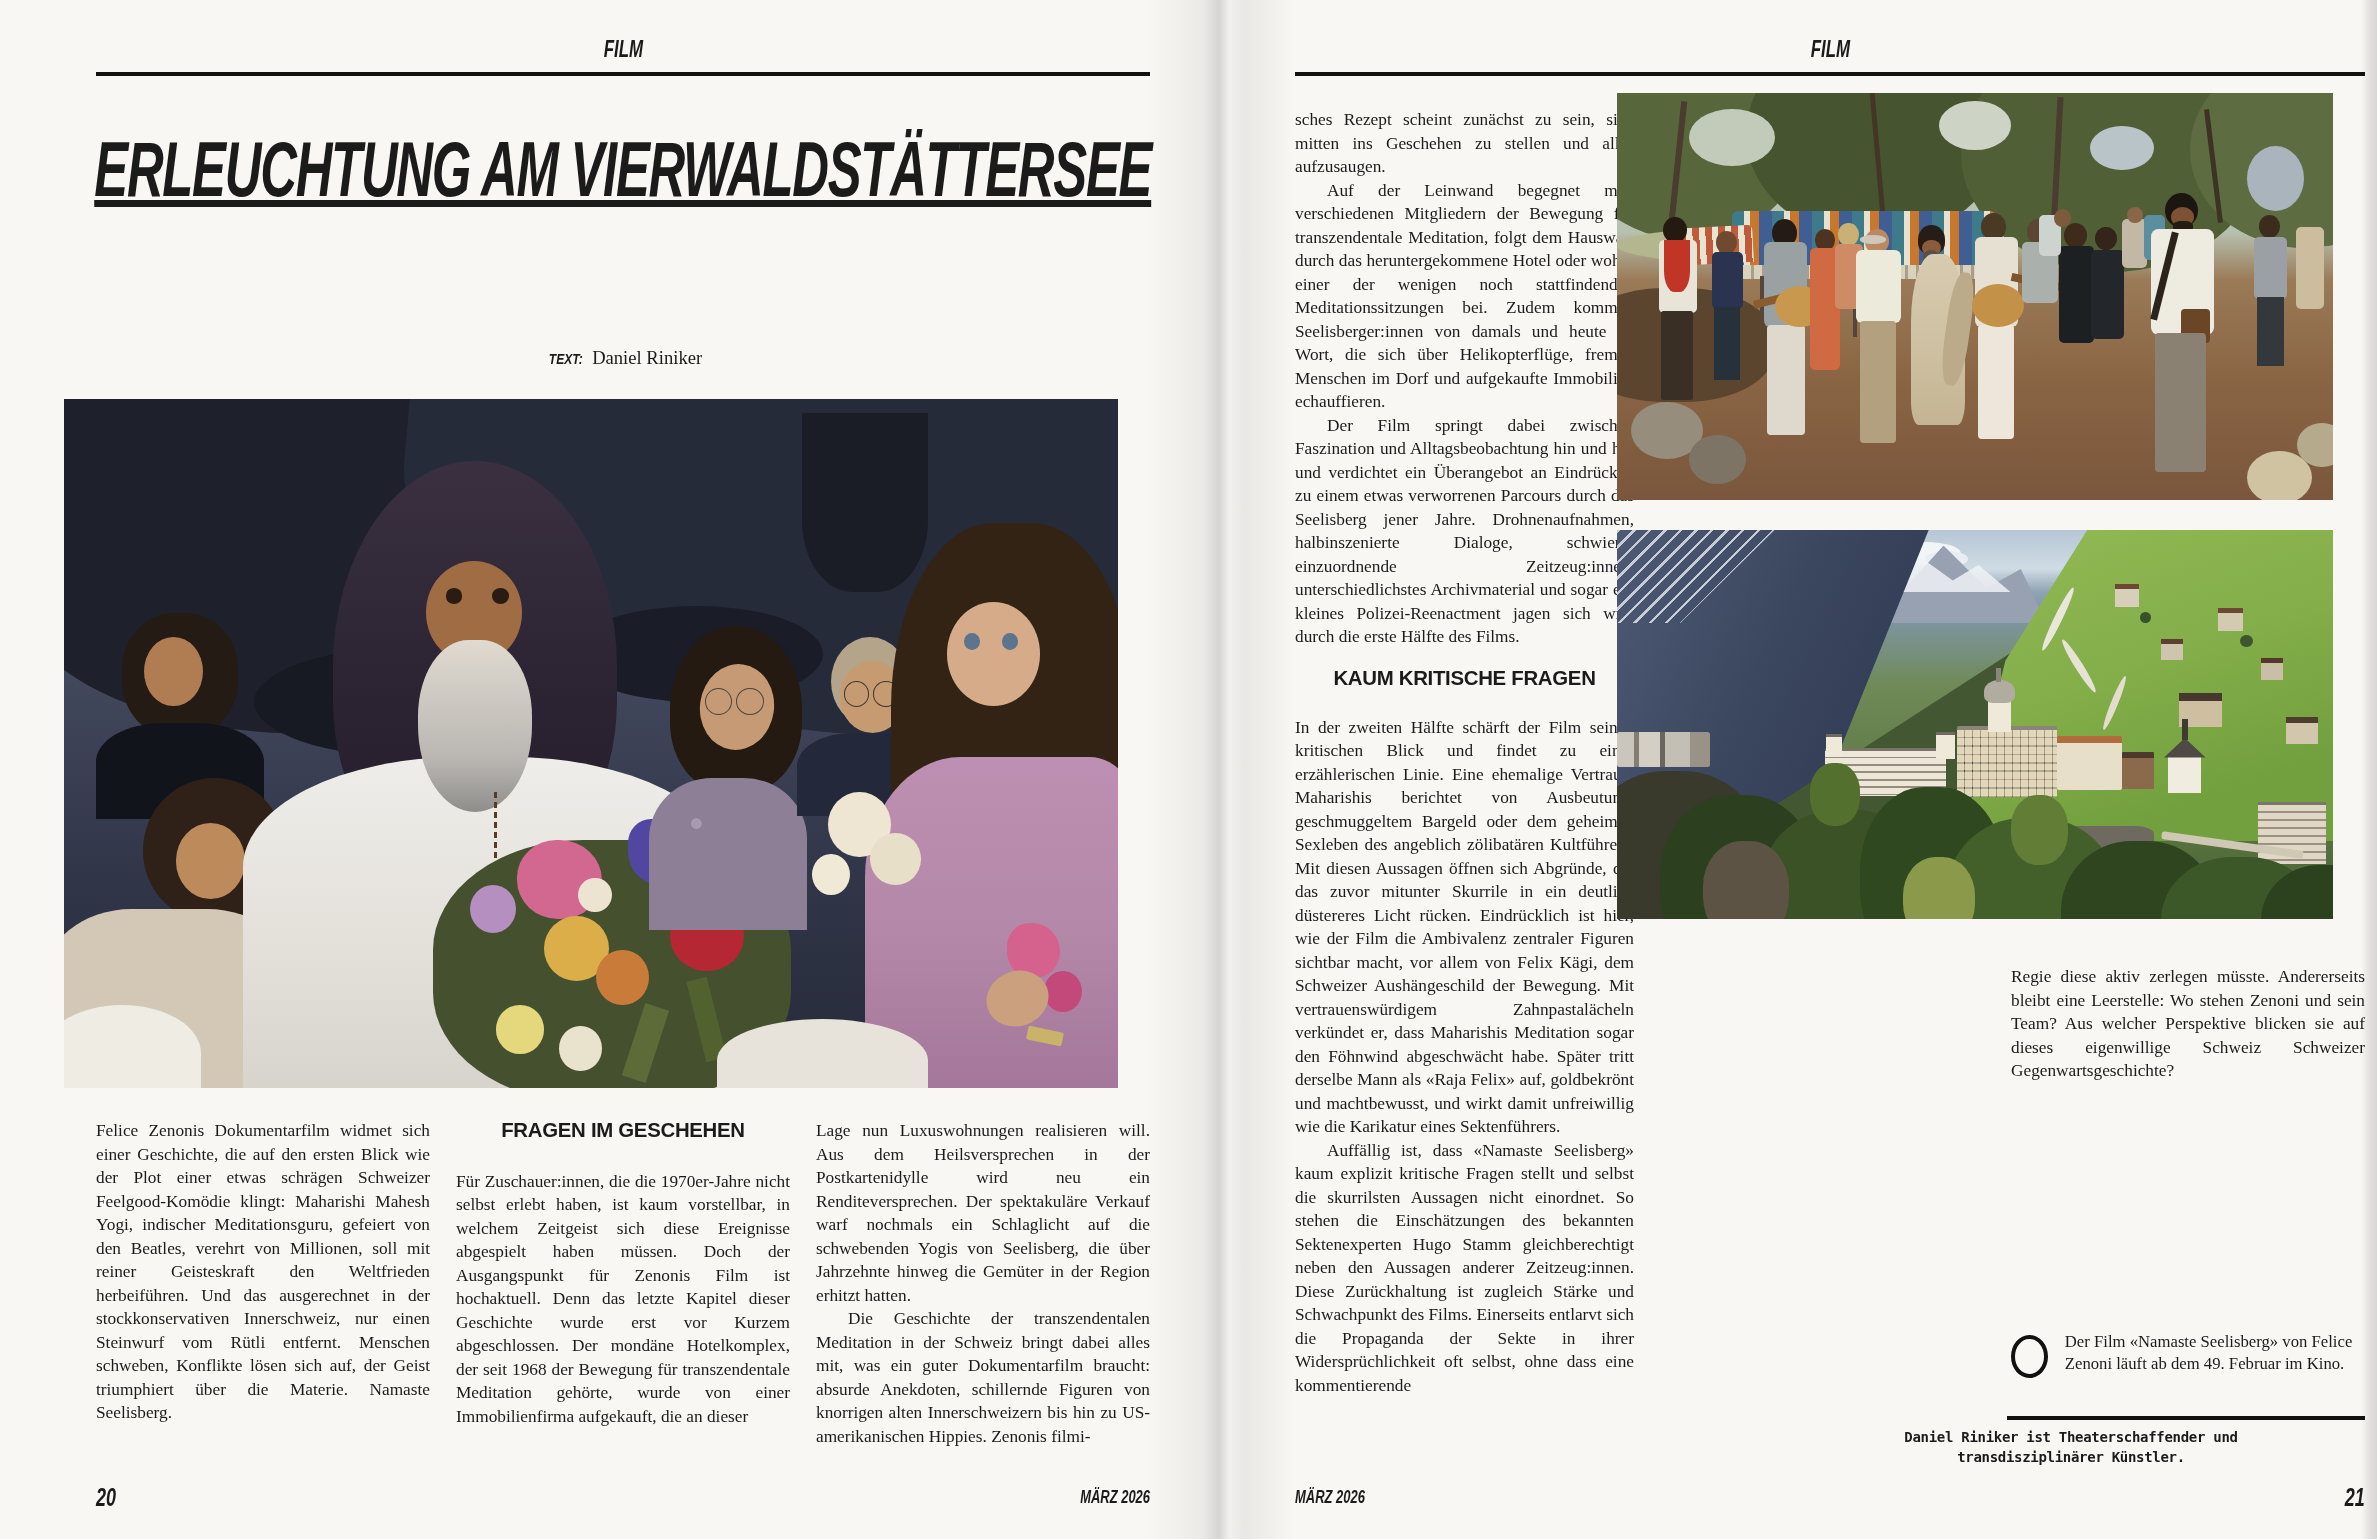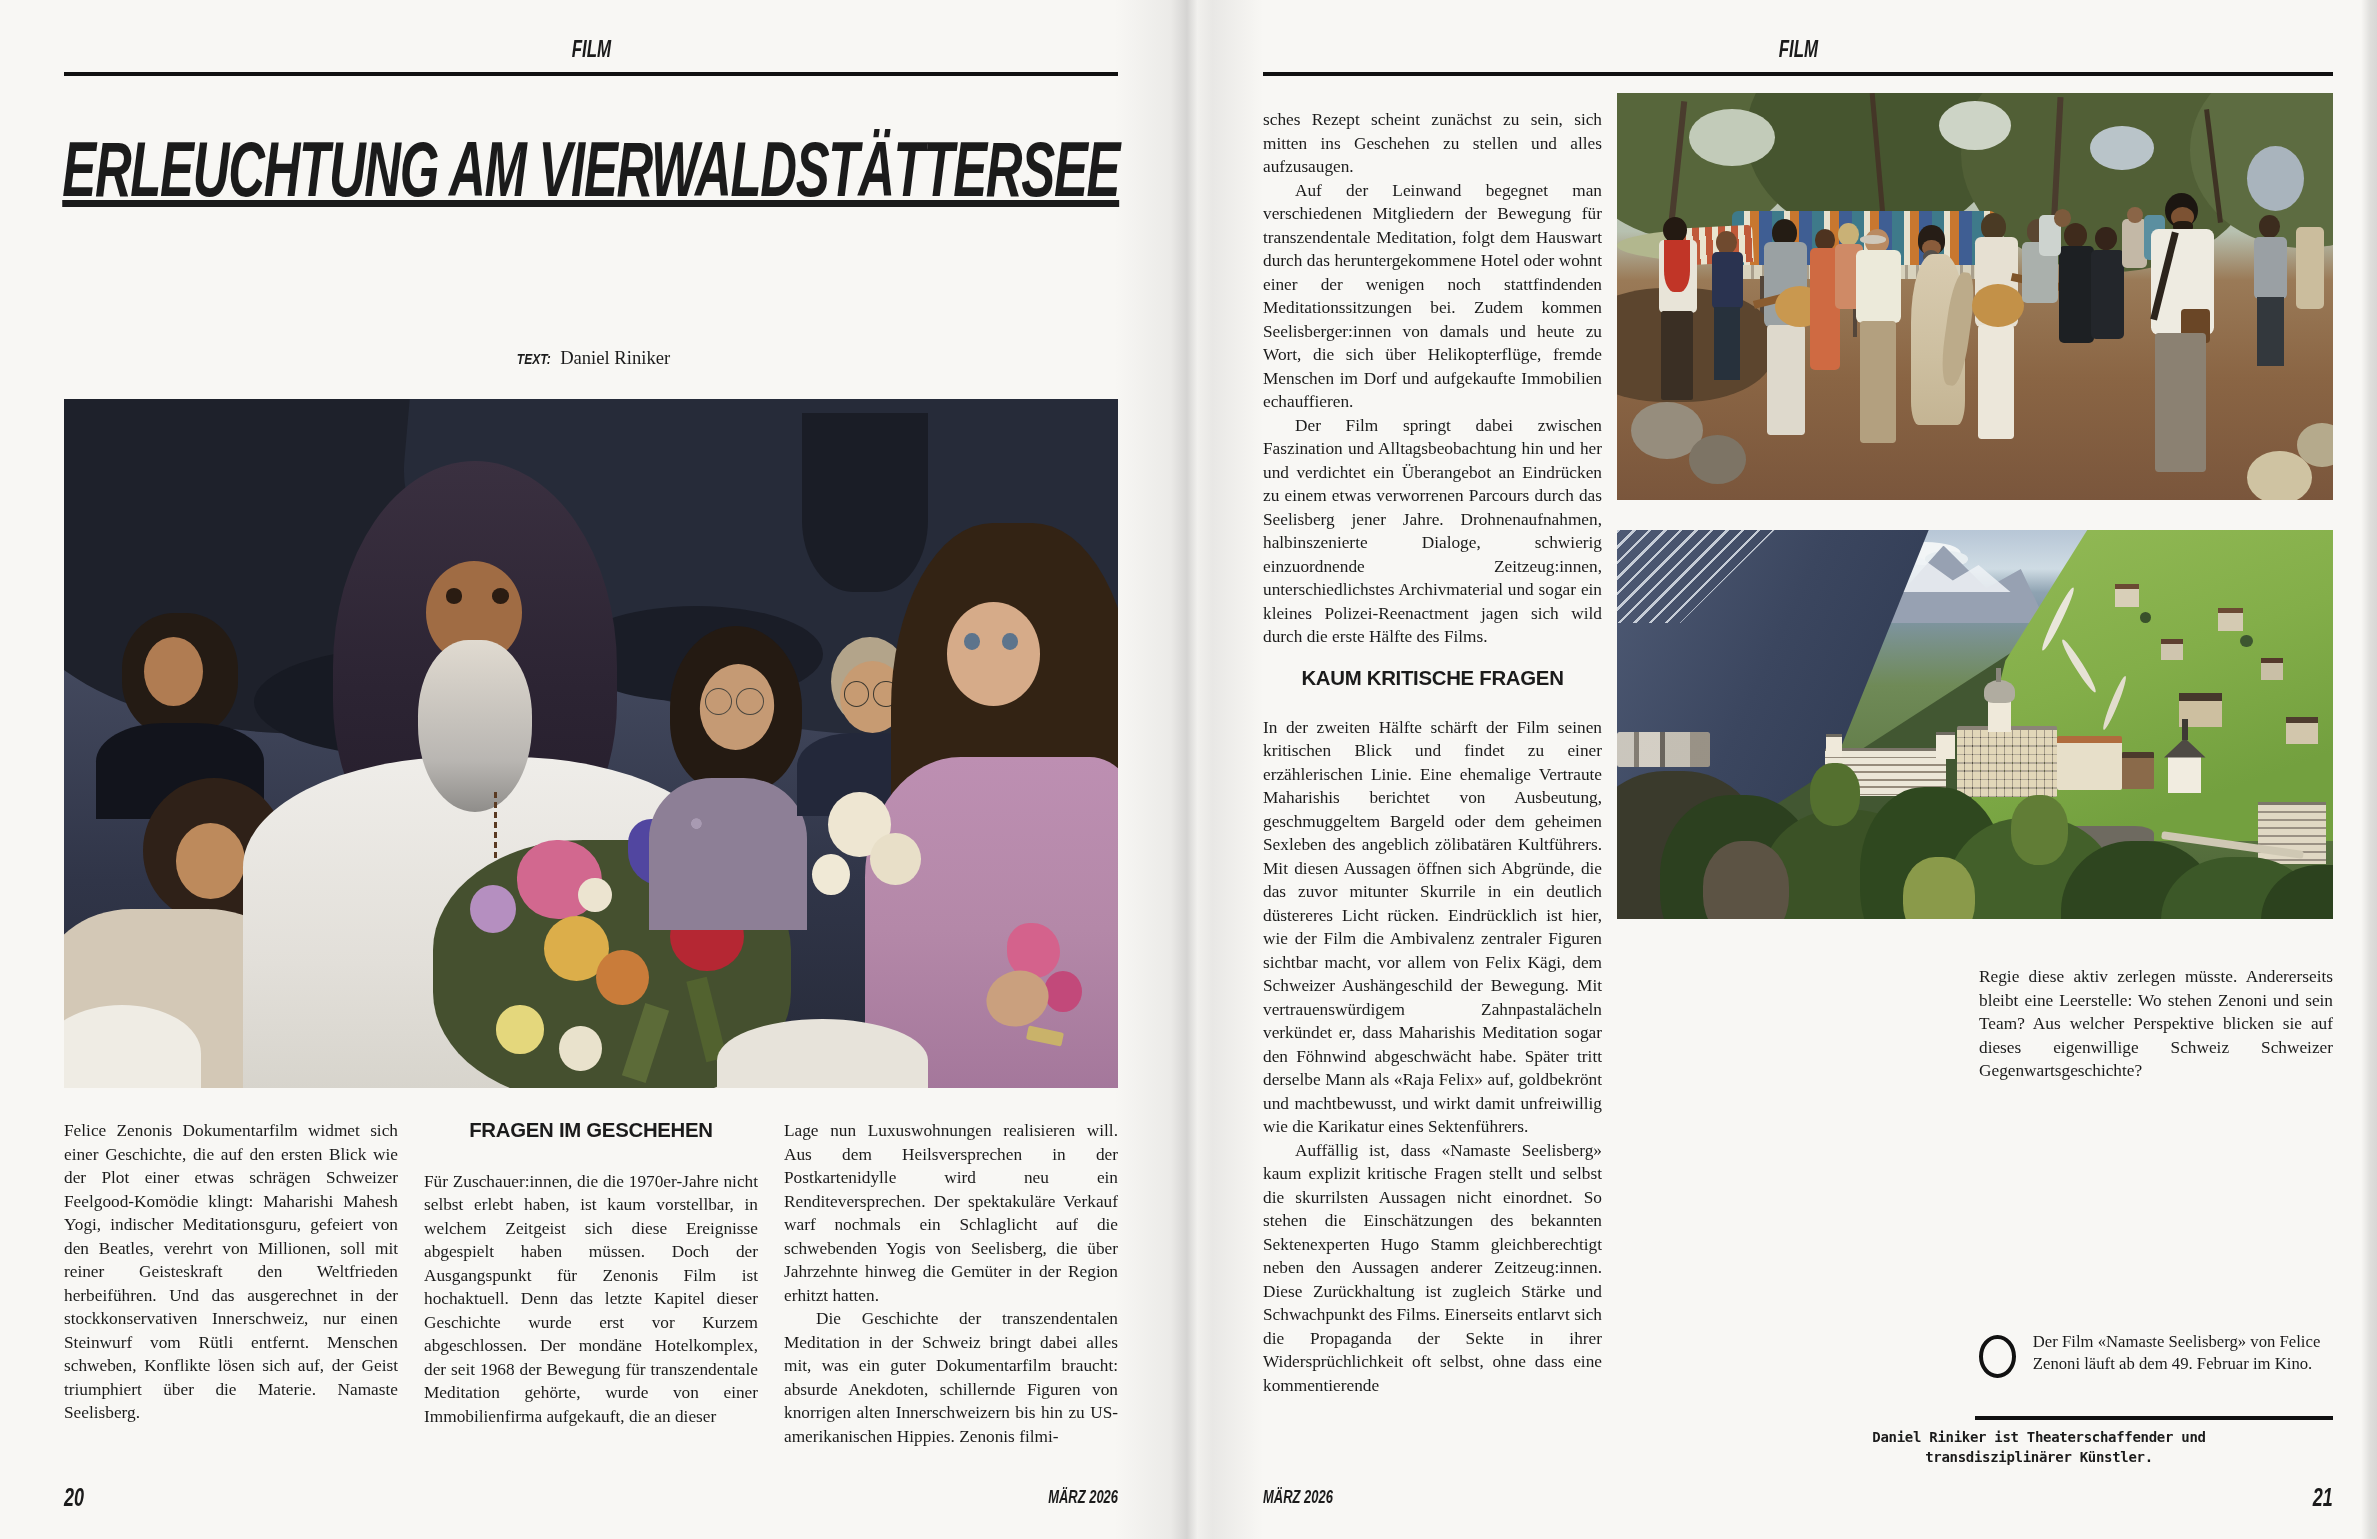--- a/index.html
+++ b/index.html
@@ -1,18 +1,18 @@
 <!DOCTYPE html>
 <html lang="de" style="font-size:10px"><head>
 <meta charset="utf-8">
 <style>
   html,body{margin:0;padding:0;background:#d8d8d6;}
   .spread{position:relative;width:2377px;height:1540px;background:#f8f7f4;overflow:hidden;
           font-family:"Liberation Serif", serif;color:#1b1b1b;}
-  .abs{position:absolute;}
+  .abs{position:absolute;margin-left:32px;}
   .a{position:absolute;}
 
   
   .kicker{font-family:"Liberation Sans",sans-serif;font-weight:bold;font-style:italic;
           font-size:23.5px;letter-spacing:0px;text-align:center;}
   .kicker span{display:inline-block;transform:scaleX(.72);transform-origin:center;}
   .rule{background:#111;height:4.3px;}
   .headline{display:flex;justify-content:center;align-items:flex-start;text-decoration:underline;}
   .headline span{white-space:nowrap;font-family:"Liberation Sans",sans-serif;font-weight:bold;
           font-style:italic;font-size:77px;letter-spacing:-1.9px;line-height:1;

